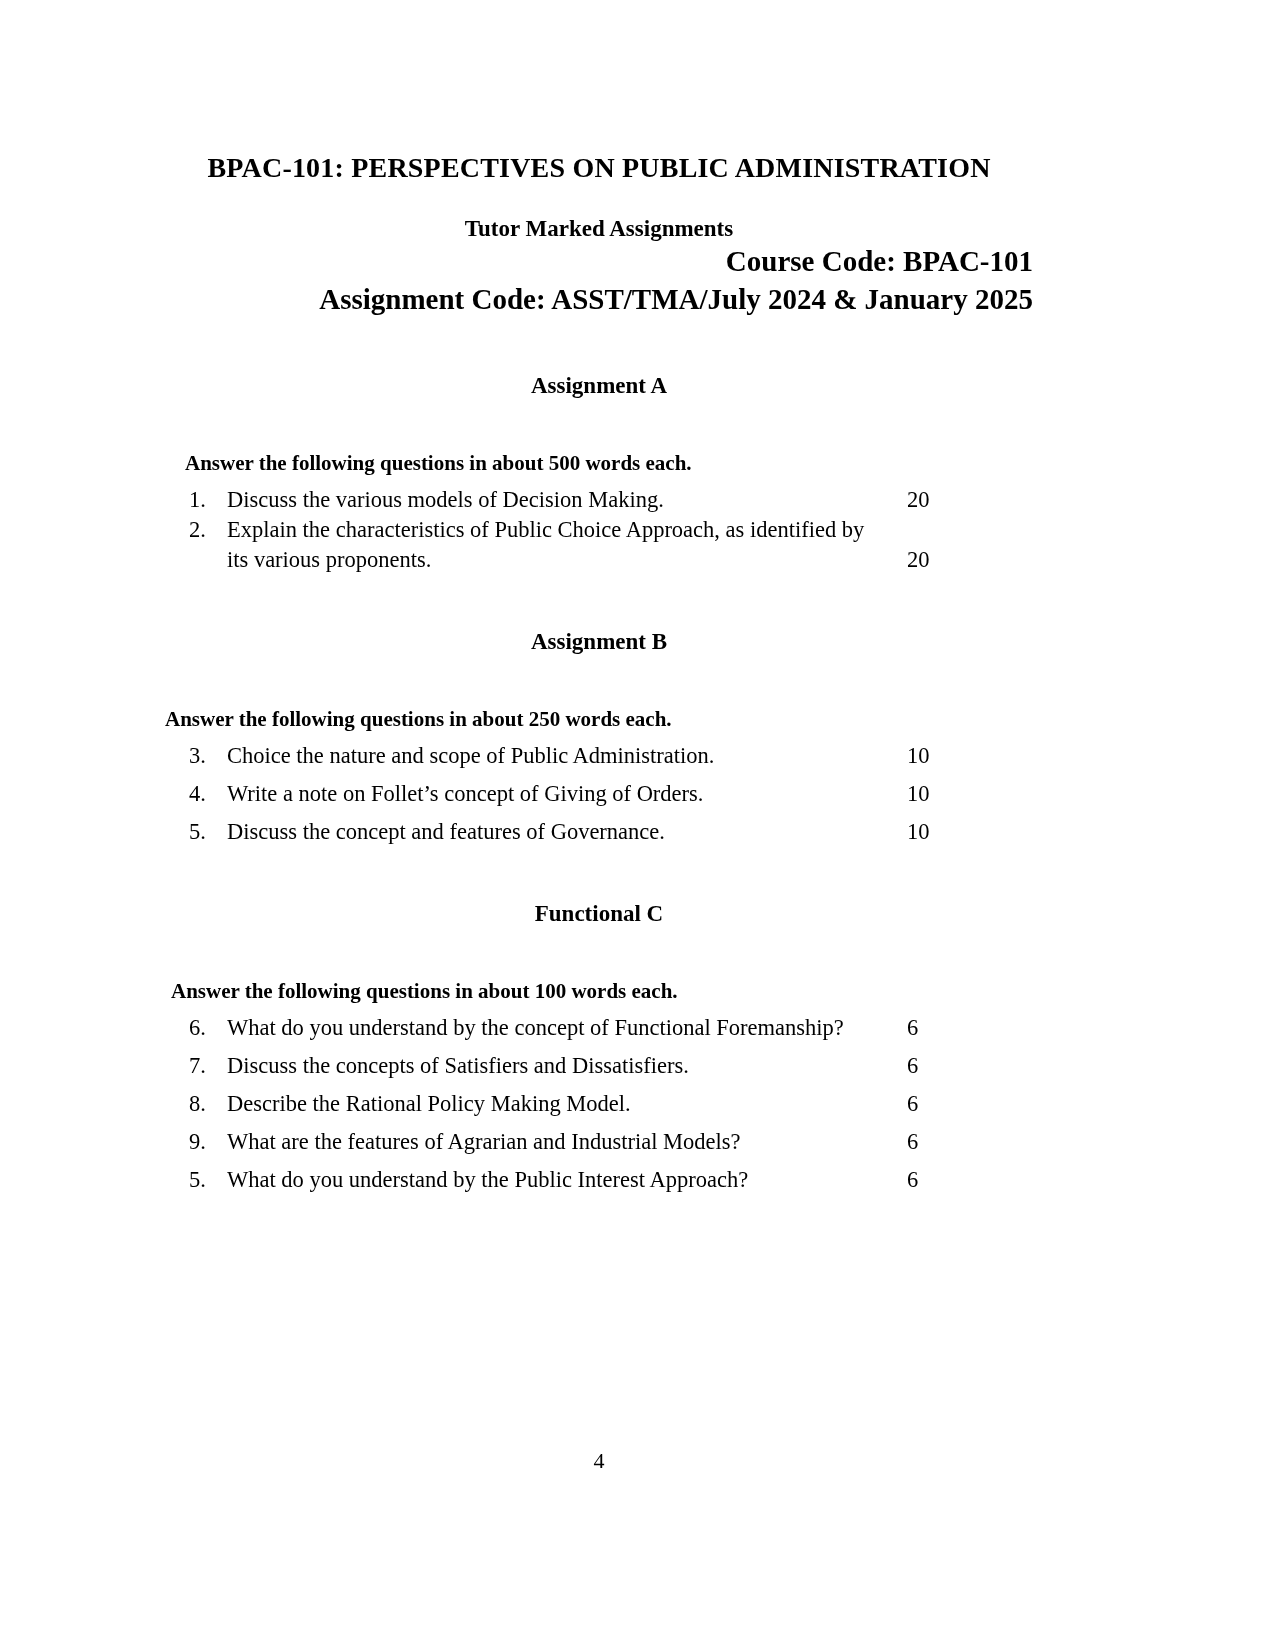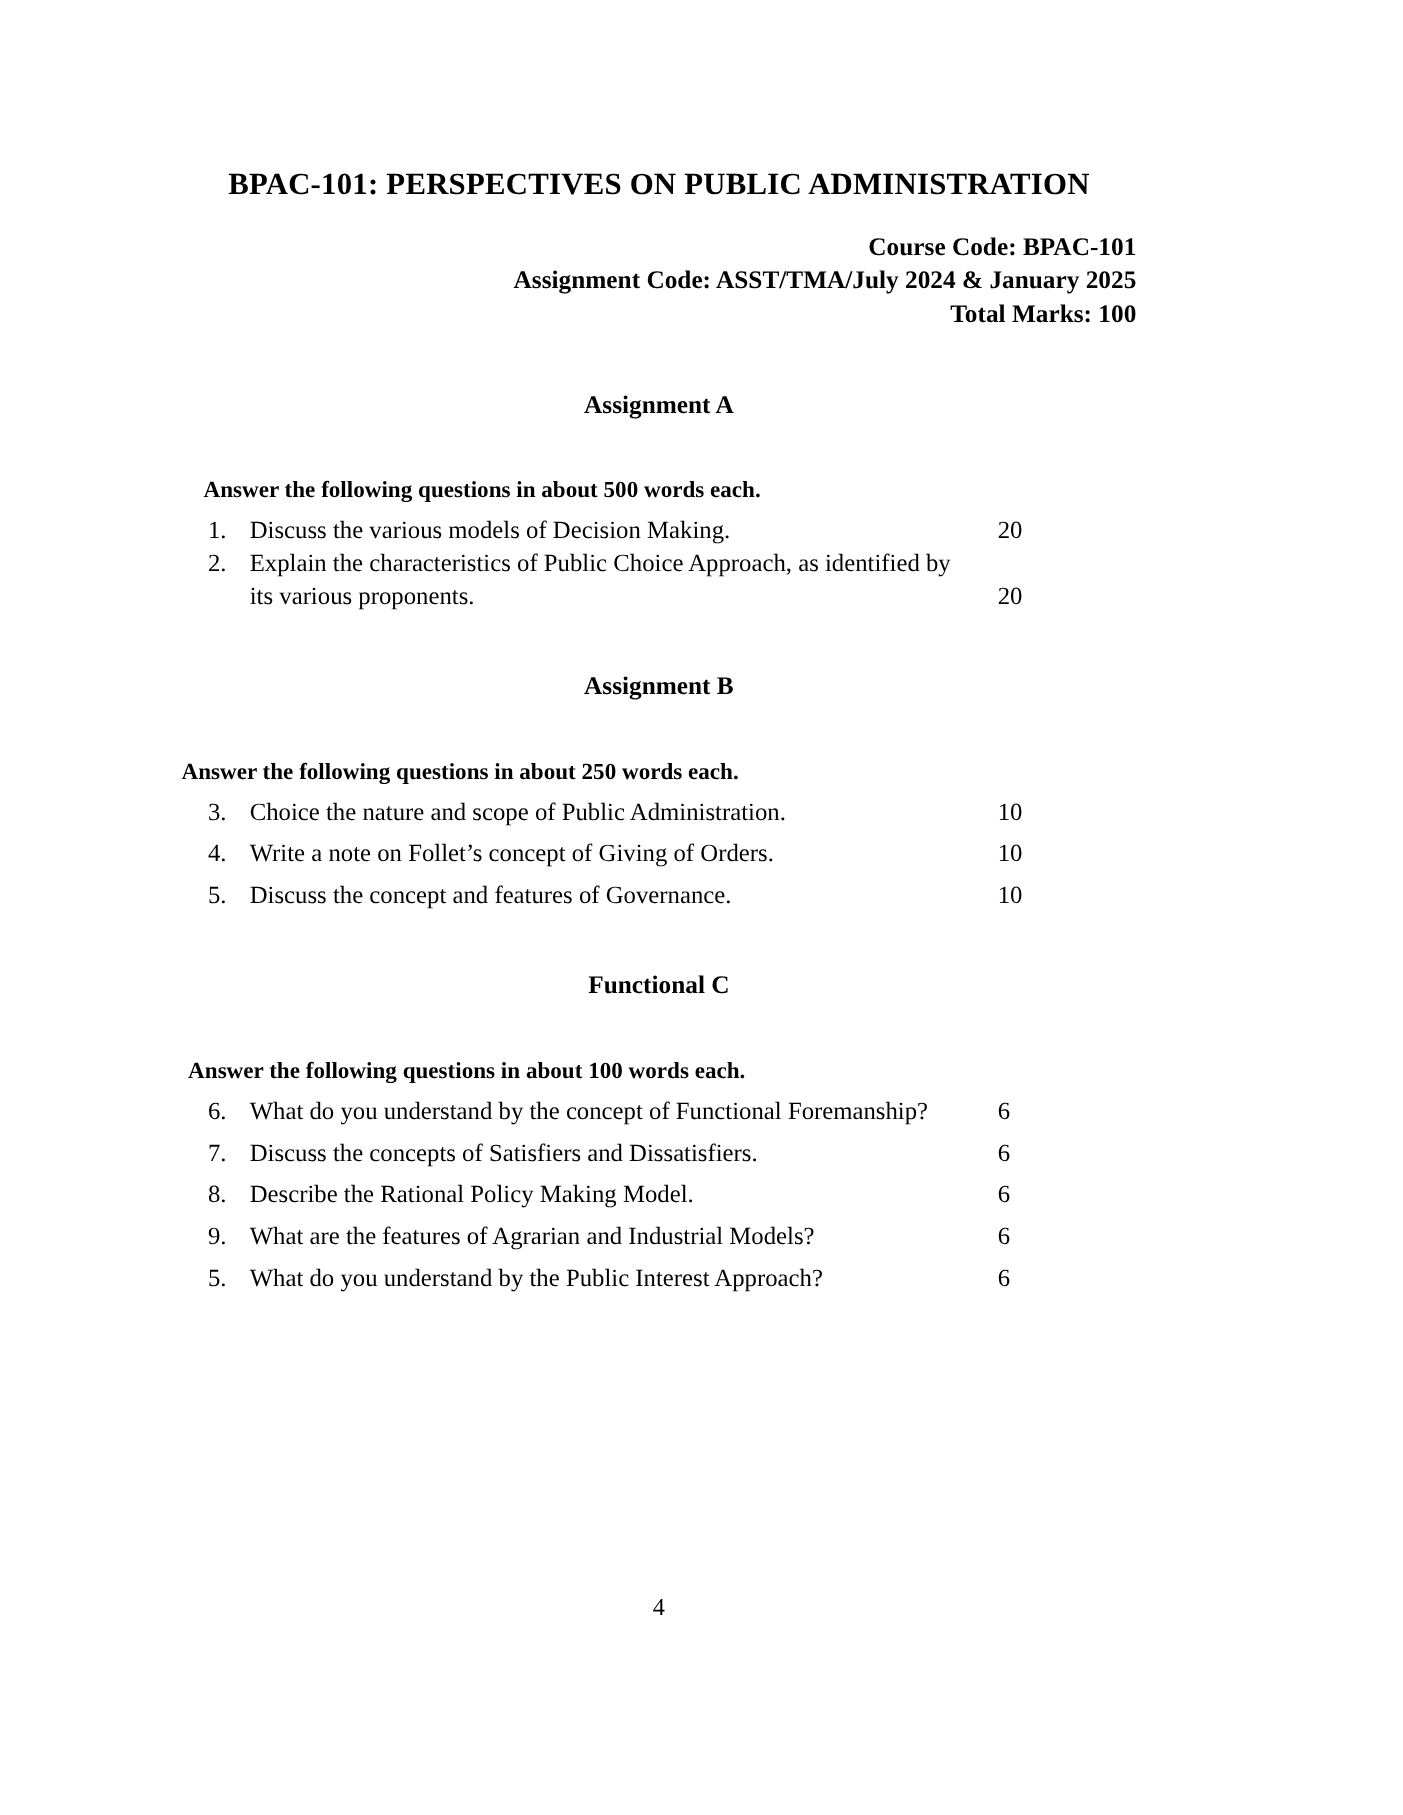--- a/index.html
+++ b/index.html
@@ -26,23 +26,22 @@
     font-weight: 700;
     letter-spacing: 0.2px;
   }
   .subtitle {
     margin: 32px 0 0 0;
     text-align: center;
     font-size: 23px;
     font-weight: 700;
   }
   .meta {
-    margin-top: 26px;
     text-align: right;
-    font-size: 23px;
+    font-size: 29px;
     font-weight: 700;
     line-height: 1.32;
   }
   .section-heading {
     margin: 54px 0 0 0;
     text-align: center;
     font-size: 23px;
     font-weight: 700;
   }
   .instruction {
@@ -71,25 +70,25 @@
     text-align: center;
     font-size: 22px;
   }
 </style>
 </head>
 <body>
 
 <main class="doc">
 
   <h1 class="title">BPAC-101: PERSPECTIVES ON PUBLIC ADMINISTRATION</h1>
+  <h2 class="subtitle">Tutor Marked Assignments</h2>
 
   <div class="meta">
     <div>Course Code: BPAC-101</div>
     <div>Assignment Code: ASST/TMA/July 2024 &amp; January 2025</div>
-    <div>Total Marks: 100</div>
   </div>
 
   <section>
     <h3 class="section-heading">Assignment A</h3>
     <p class="instruction indent-sm">Answer the following questions in about 500 words each.</p>
     <div class="questions tight">
       <div class="q-row">
         <span class="q-num">1.</span>
         <span class="q-text">Discuss the various models of Decision Making.</span>
         <span class="q-marks">20</span>

